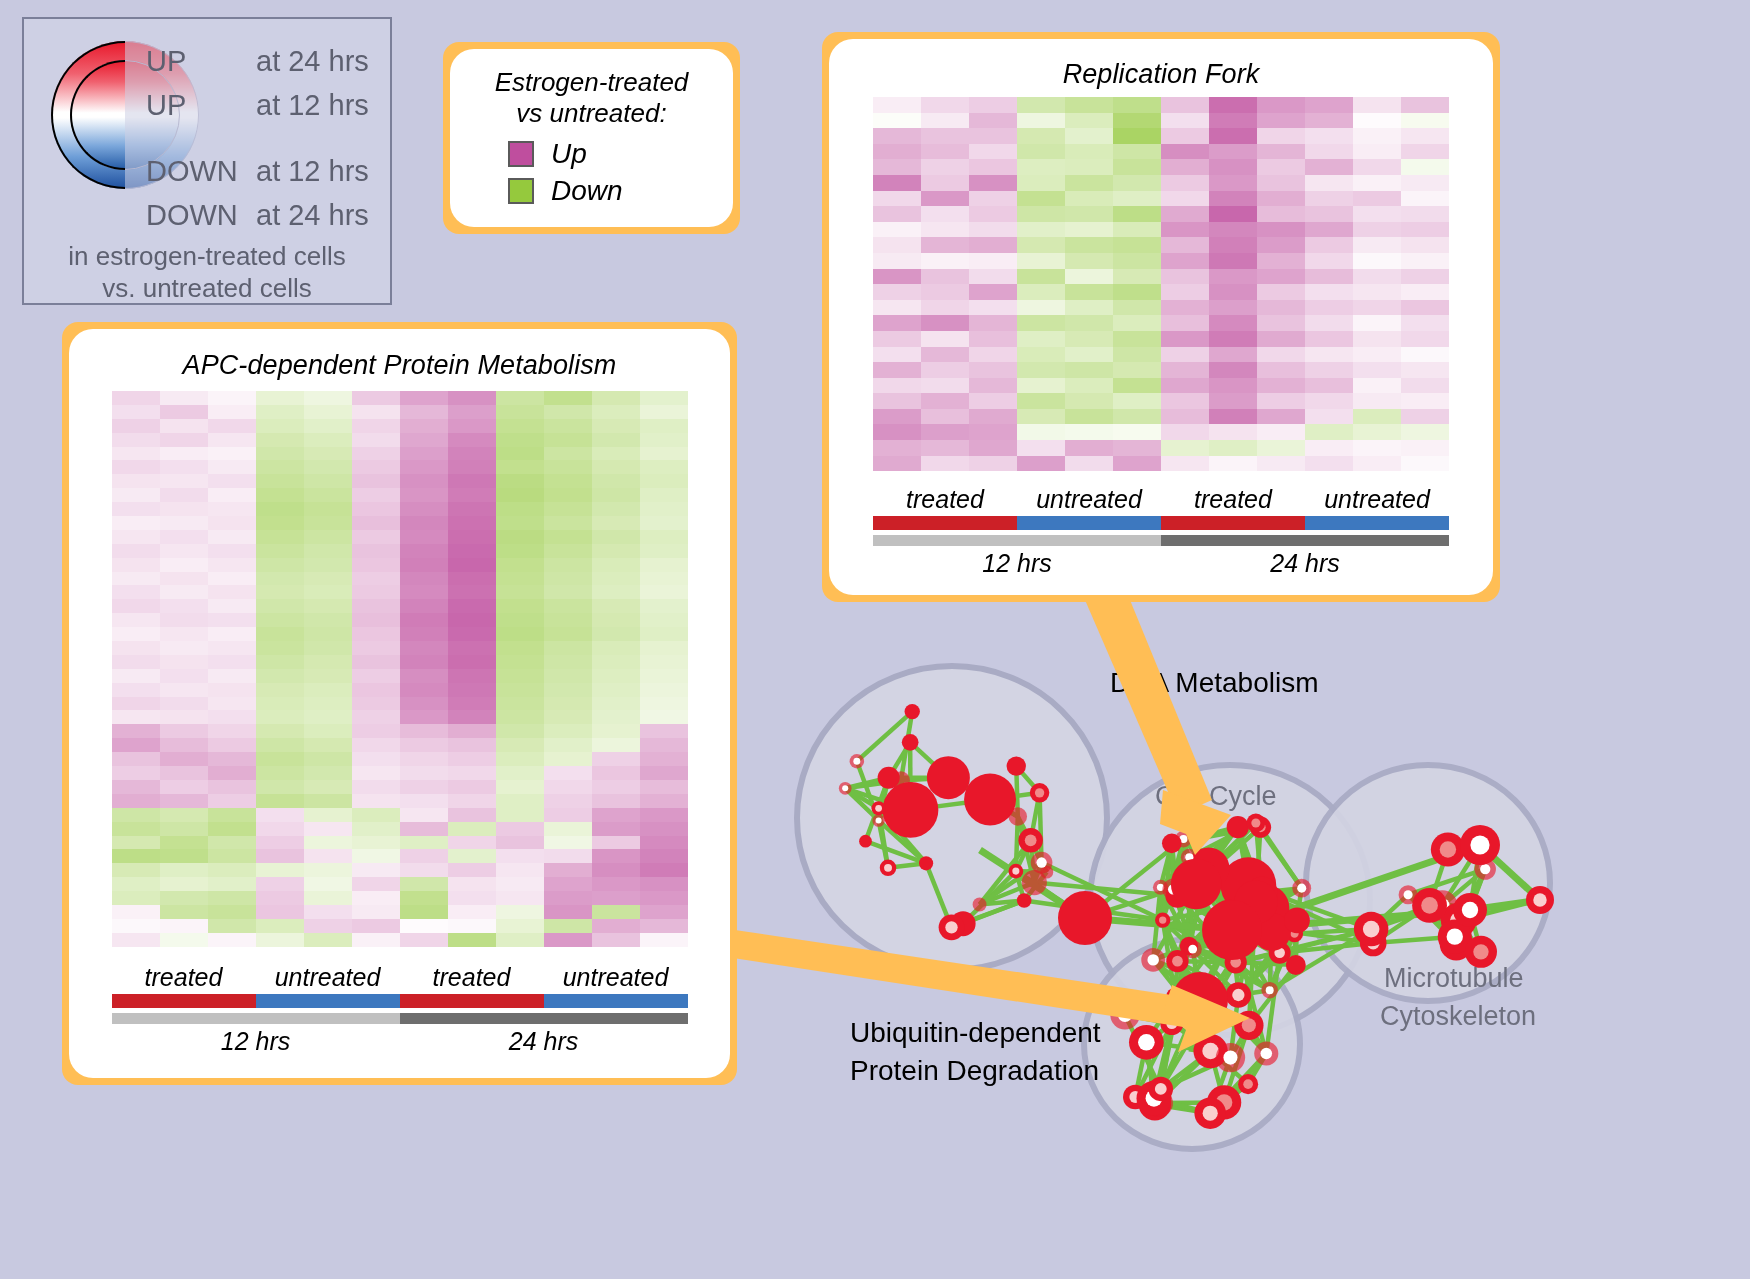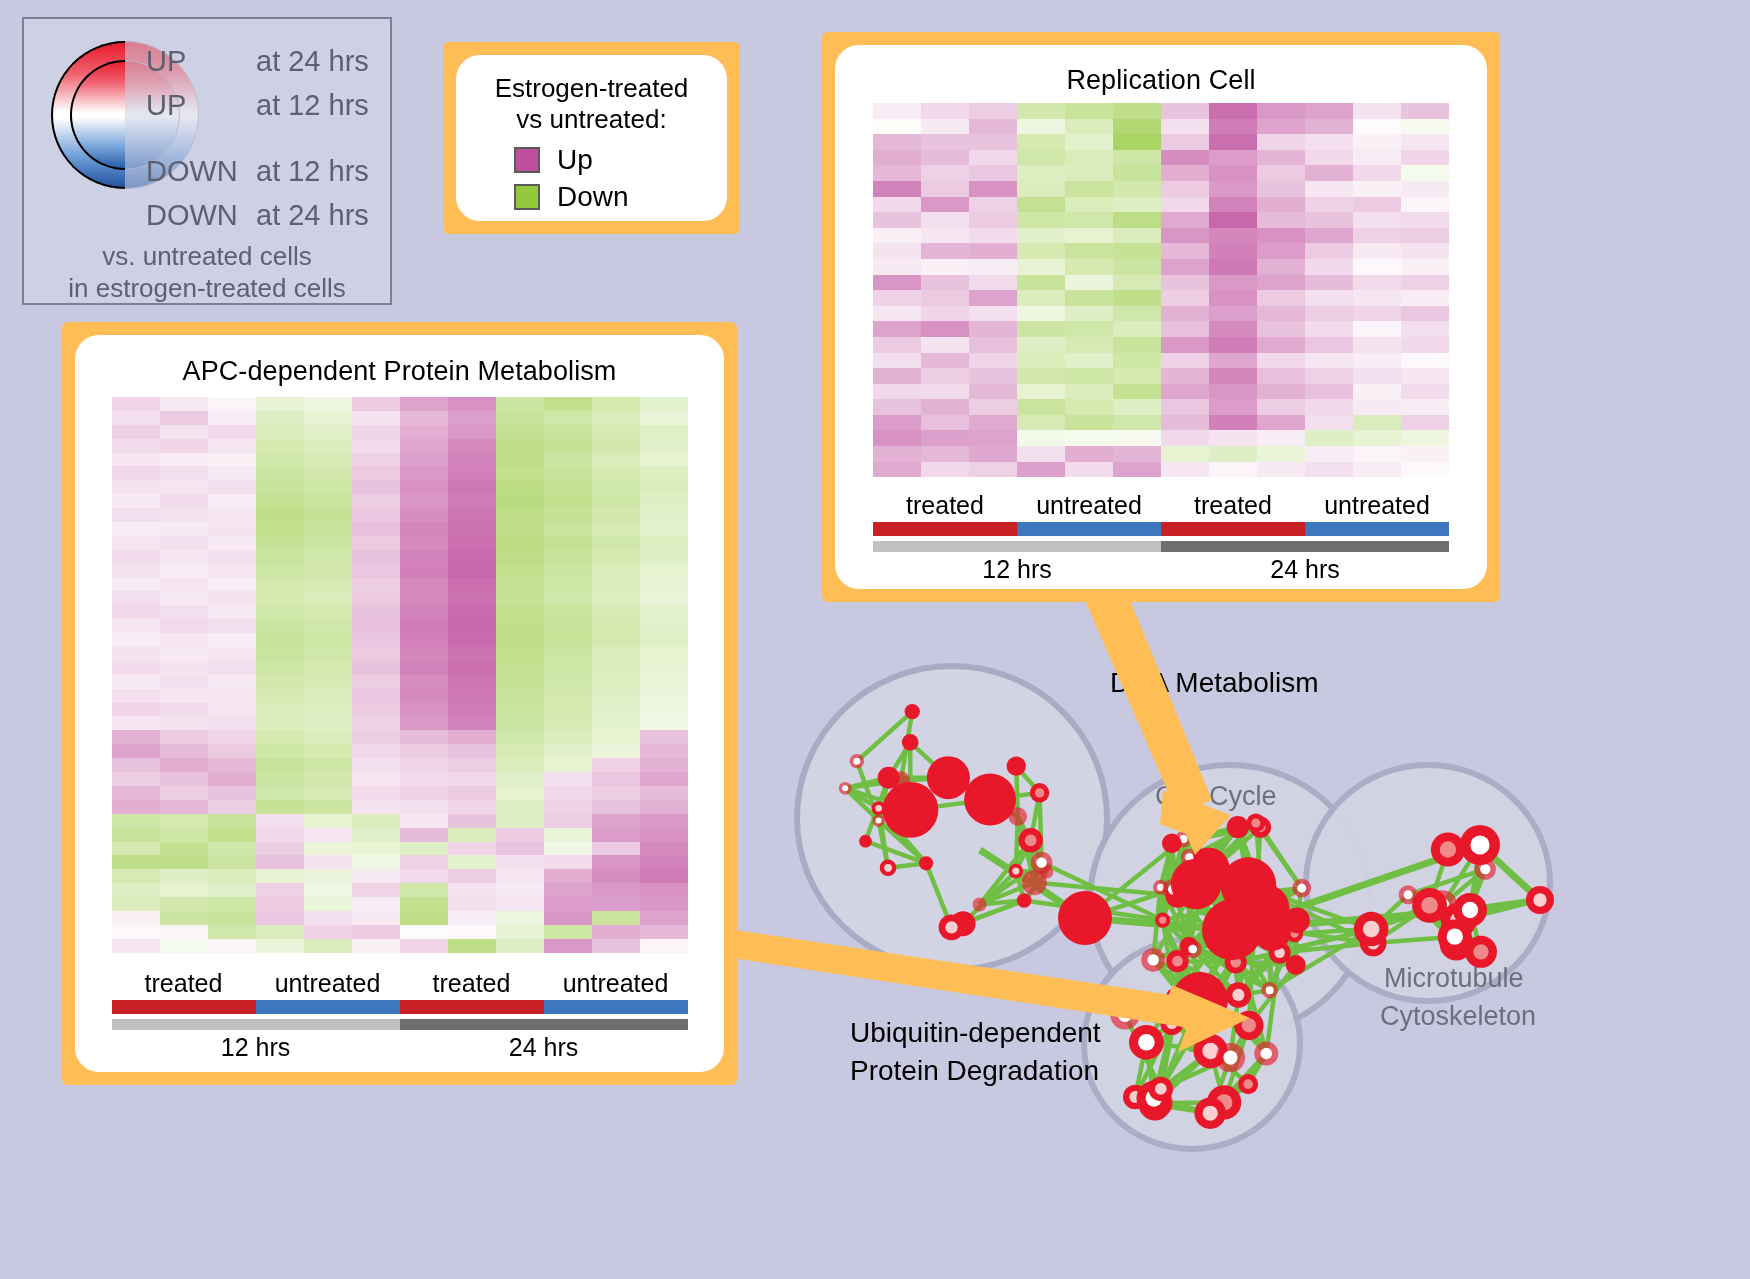--- a/index.html
+++ b/index.html
@@ -8,23 +8,24 @@
     width:1750px; height:1279px;
     background:#c8c9e0;
     font-family:"Liberation Sans", sans-serif;
     position:relative;
     overflow:hidden;
   }
   
   .panel {
     position:absolute;
     background:#ffbe55;
-    border-radius:6px;
-    padding:13px;
+    border-radius:16px;
+    padding:7px;
     z-index:6;
+    font-style:italic;
   }
   .panel-inner {
     background:#fff;
     border-radius:24px;
     width:100%; height:100%;
     position:relative;
   }
   .panel-title {
     text-align:center;
     font-size:27px;
@@ -152,22 +153,22 @@
     <div class="wheel-row">
       <span class="dir">DOWN</span>
       <span class="when">at 12 hrs</span>
     </div>
     <div class="wheel-row">
       <span class="dir">DOWN</span>
       <span class="when">at 24 hrs</span>
     </div>
   </div>
   <div class="wheel-caption">
+    <div>in estrogen-treated cells</div>
     <div>vs. untreated cells</div>
-    <div>in estrogen-treated cells</div>
   </div>
 </div>
 
 <div class="panel" id="ud-legend">
   <div class="panel-inner">
     <div class="ud-title">
       <div>Estrogen-treated</div>
       <div>vs untreated:</div>
     </div>
     <div class="ud-rows">
@@ -191,21 +192,21 @@
   </g>
 
   <g>
     <polygon points="735,930 1205,1000 1203,1030 733,958" fill="#ffbe55"></polygon>
     <polygon points="1172,985 1250,1018 1178,1052 1186,1030 1164,1010" fill="#ffbe55"></polygon>
   </g>
 </svg>
 
 <div class="panel" id="panel-rf">
   <div class="panel-inner">
-    <div class="panel-title" style="padding-top:20px">Replication Cell</div>
+    <div class="panel-title" style="padding-top:20px">Replication Fork</div>
     <div class="hm-body" style="top: 58px;">
       <div class="hm-grid" id="grid-rf" style="grid-template-columns: repeat(12, 48px); grid-auto-rows: 15.6px; width: 576px;">
           <div class="hm-cell" style="background: rgb(249, 237, 245);"></div>
           <div class="hm-cell" style="background: rgb(241, 216, 234);"></div>
           <div class="hm-cell" style="background: rgb(237, 205, 228);"></div>
           <div class="hm-cell" style="background: rgb(210, 232, 174);"></div>
           <div class="hm-cell" style="background: rgb(200, 227, 154);"></div>
           <div class="hm-cell" style="background: rgb(191, 223, 139);"></div>
           <div class="hm-cell" style="background: rgb(233, 195, 222);"></div>
           <div class="hm-cell" style="background: rgb(203, 110, 175);"></div>

